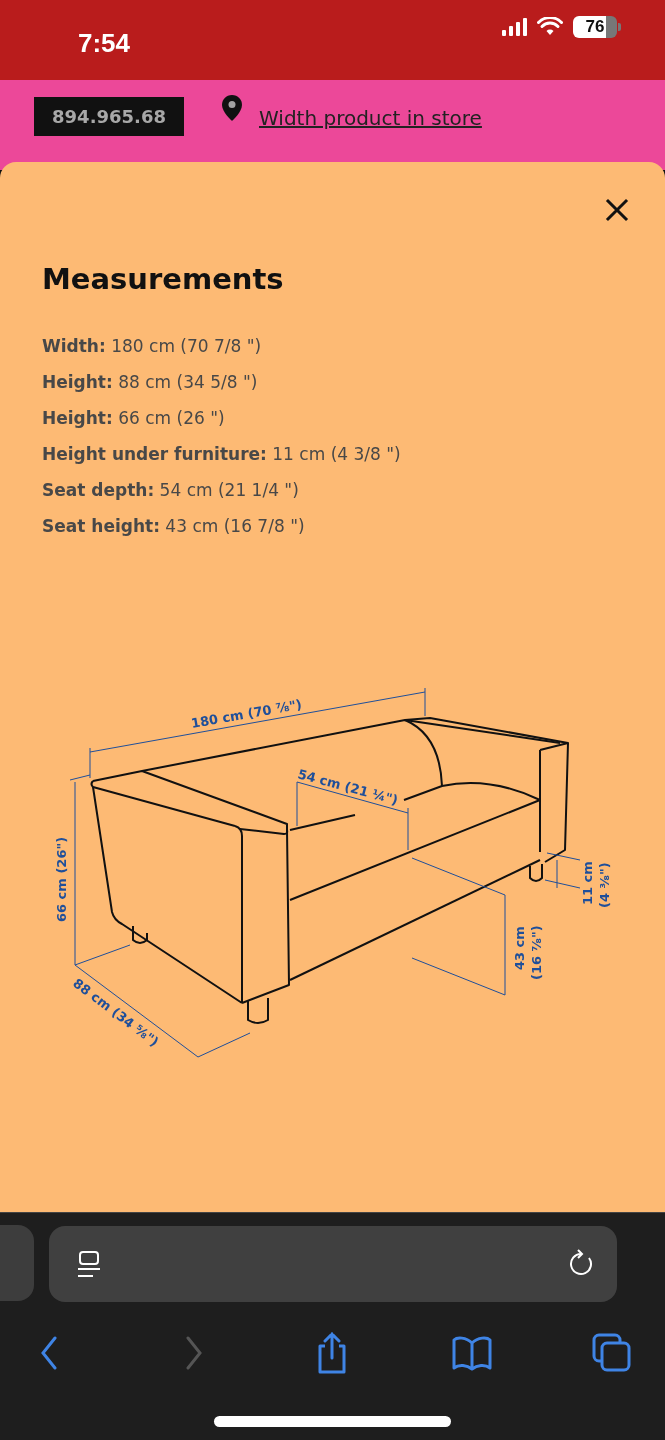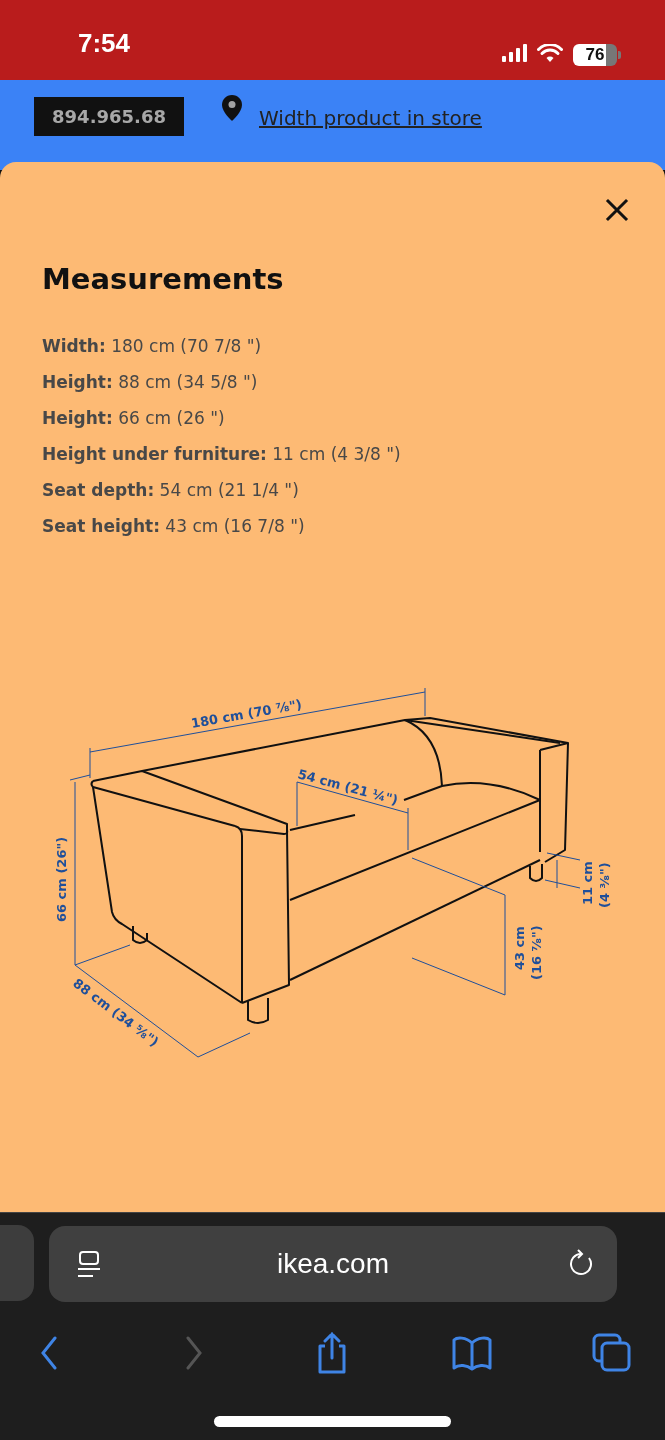--- a/index.html
+++ b/index.html
@@ -1,26 +1,26 @@
 <!DOCTYPE html>
 <html><head>
 <meta charset="utf-8">
 <style>
   * { box-sizing: border-box; margin: 0; padding: 0; }
   html, body { width: 665px; height: 1440px; overflow: hidden; background: #111; font-family: "DejaVu Sans", sans-serif; }
   .status-bar { position: absolute; top: 0; left: 0; width: 665px; height: 80px; background: #b91c1c; color: #fff; }
   .status-time { position: absolute; left: 78px; top: 28px; font-size: 26px; font-weight: bold; font-family: "Liberation Sans", sans-serif; }
-  .status-icons { position: absolute; right: 44px; top: 44px; display: flex; gap: 10px; }
+  .status-icons { position: absolute; right: 44px; top: 16px; display: flex; align-items: center; gap: 10px; }
   .signal { display: flex; align-items: flex-end; gap: 3px; height: 18px; }
   .signal span { width: 4px; background: #fff; border-radius: 1px; display: block; }
   .battery { display: flex; align-items: center; }
   .battery-body { width: 44px; height: 22px; border-radius: 6px; background: linear-gradient(90deg, #fff 76%, #777 76%); color: #111; font-size: 17px; font-weight: bold; text-align: center; line-height: 22px; font-family: "Liberation Sans", sans-serif; }
   .battery-tip { width: 3px; height: 8px; background: #777; border-radius: 0 2px 2px 0; margin-left: 1px; }
 
-  .page-bg { position: absolute; top: 80px; left: 0; width: 665px; height: 90px; background: #3b82f6; }
+  .page-bg { position: absolute; top: 80px; left: 0; width: 665px; height: 90px; background: #ec4899; }
   .article-no { position: absolute; left: 34px; top: 17px; width: 150px; height: 39px; background: #111; color: #a8a8a8; font-size: 18px; font-weight: bold; line-height: 39px; text-align: center; }
   .pin-icon { position: absolute; left: 221px; top: 14px; }
   .locate-link { position: absolute; left: 259px; top: 26px; font-size: 20px; color: #222; text-decoration: underline; }
 
   .sheet { position: absolute; top: 162px; left: 0; width: 665px; height: 1050px; background: #fdba74; border-radius: 16px 16px 0 0; }
   .close-btn { position: absolute; right: 34px; top: 34px; width: 28px; height: 28px; cursor: pointer; }
   .title { position: absolute; left: 42px; top: 100px; font-size: 29px; font-weight: bold; color: #111; }
   .meas-list { position: absolute; left: 42px; top: 166px; }
   .meas-row { font-size: 17px; line-height: 36px; color: #484848; white-space: nowrap; }
   .meas-row b { color: #484848; }
@@ -147,21 +147,20 @@
   </svg>
 </div>
 
 <div class="browser">
   <div class="prev-tab"></div>
   <div class="url-bar">
     <svg class="reader-icon" width="28" height="30" viewBox="0 0 28 30">
       <rect x="5" y="2" width="18" height="12" rx="3" stroke="#fff" stroke-width="2" fill="none"></rect>
       <path d="M3 19 H25 M3 26 H18" stroke="#fff" stroke-width="2"></path>
     </svg>
-    <div class="url-text">ikea.com</div>
     <svg class="reload-icon" width="28" height="32" viewBox="0 0 28 32">
       <path d="M14 6 A10 10 0 1 0 22 10" stroke="#fff" stroke-width="2" fill="none"></path>
       <path d="M11 2 L15 6 L11 10" stroke="#fff" stroke-width="2" fill="none"></path>
     </svg>
   </div>
   <div class="toolbar">
     <div class="tb-btn" style="left:27px">
       <svg width="20" height="34" viewBox="0 0 20 34">
           <path d="M16 2 L4 17 L16 32" stroke="#3f84e5" stroke-width="3" fill="none" stroke-linecap="round"></path>
         </svg>

